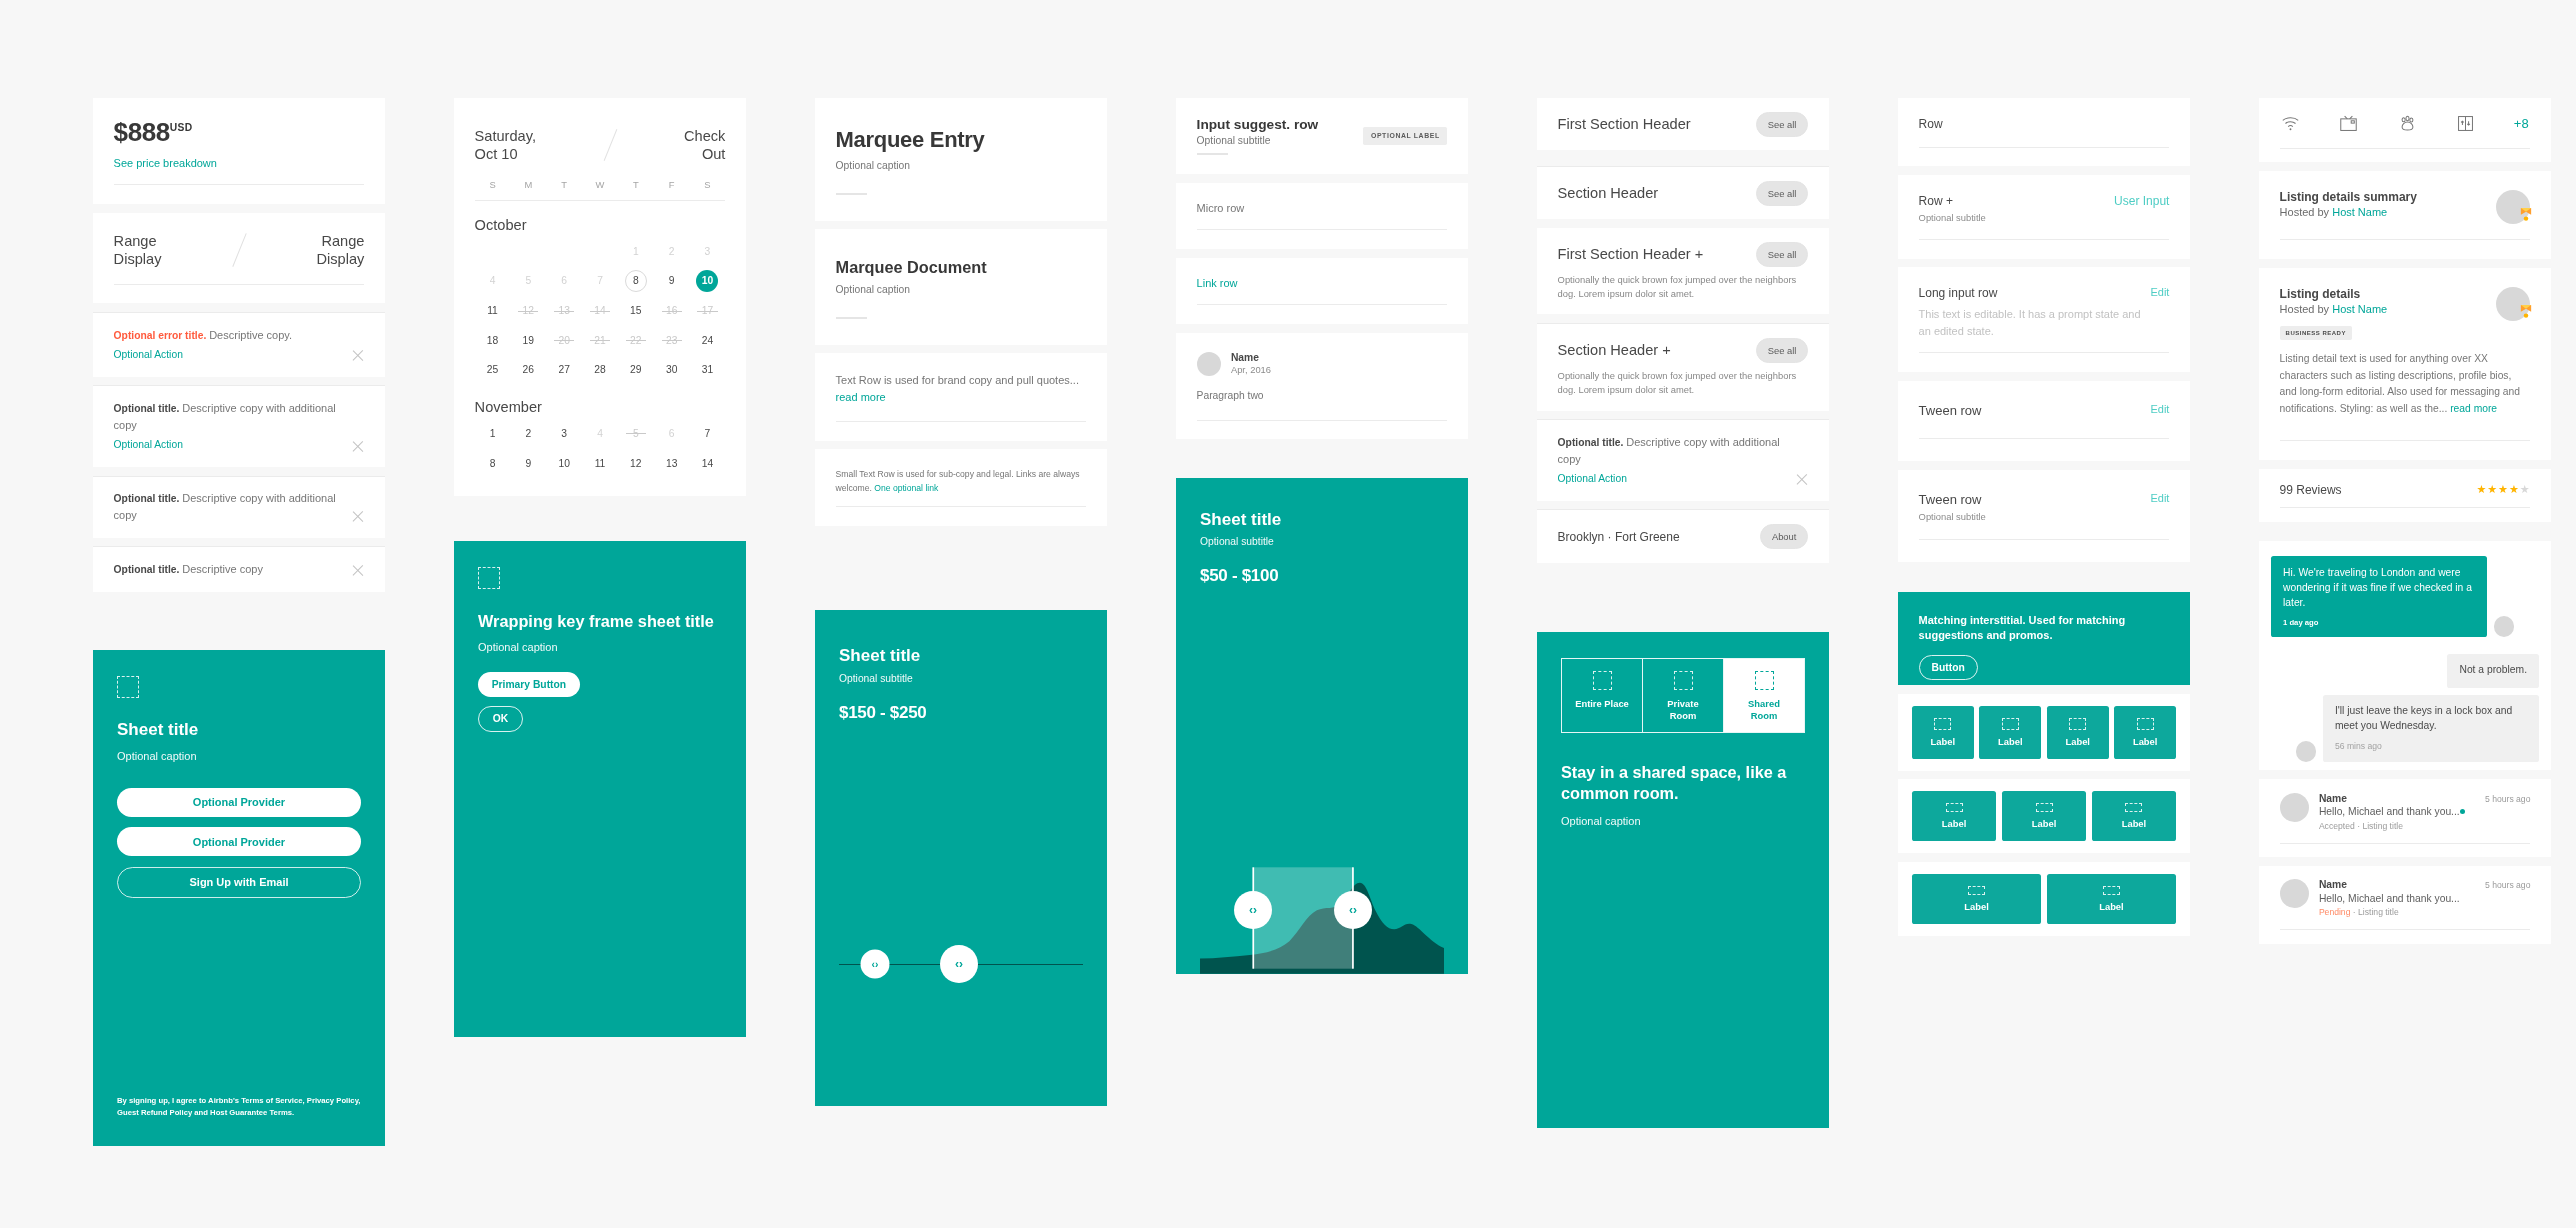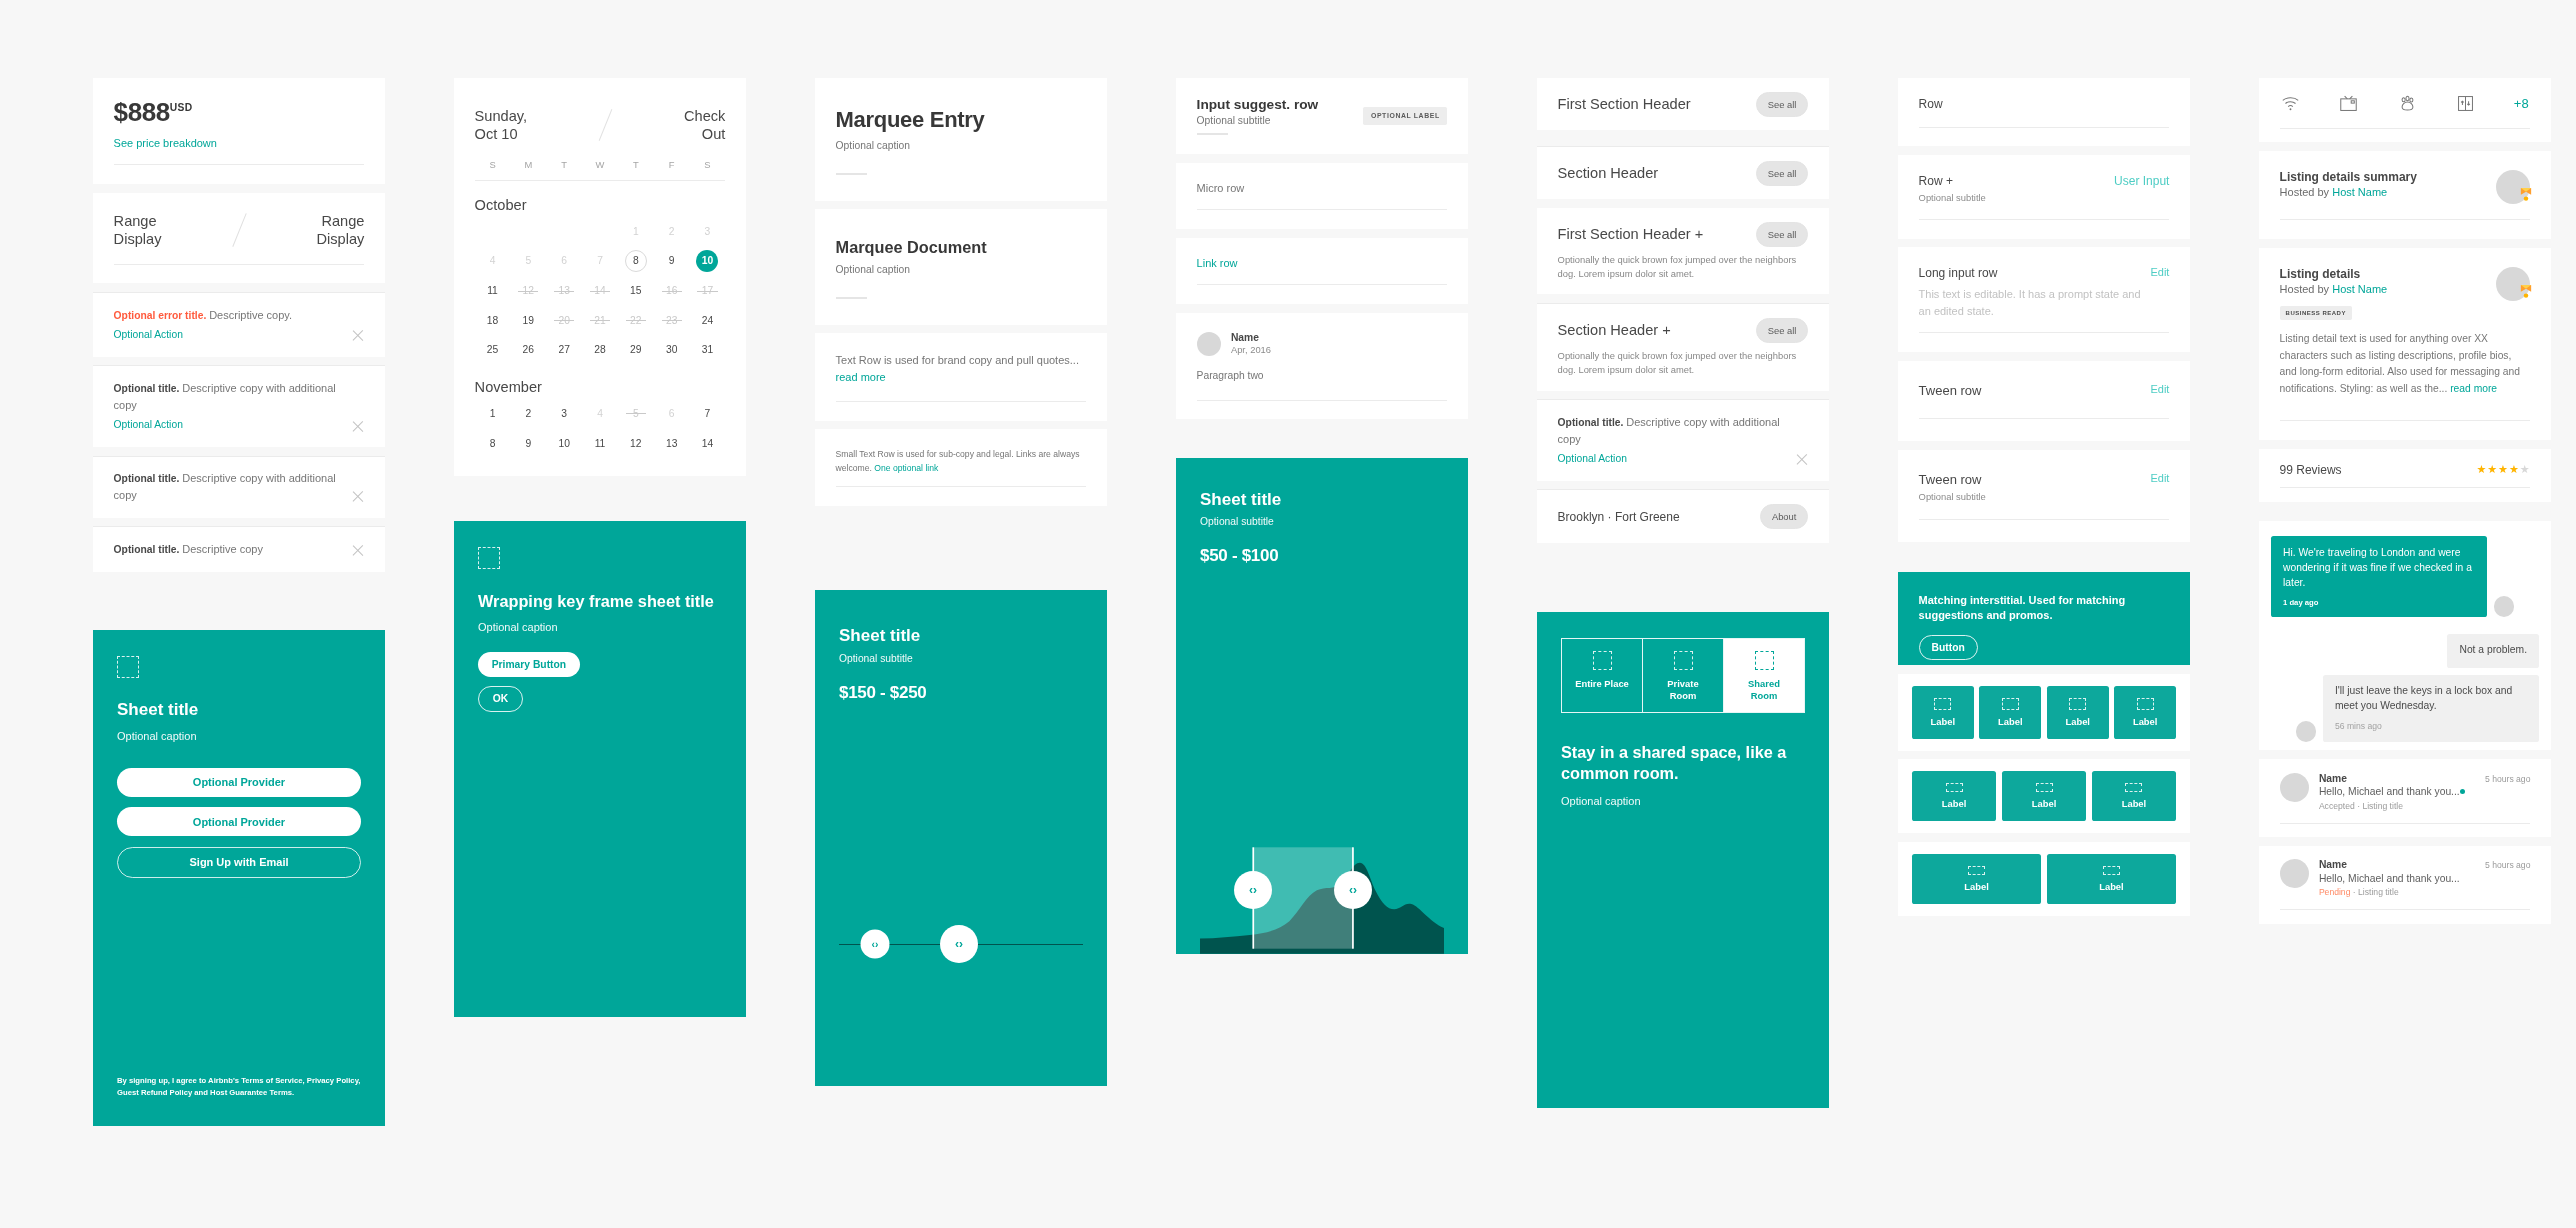--- a/index.html
+++ b/index.html
@@ -7,20 +7,21 @@
   html, body {
     width: 2576px; height: 1229px;
     background: #f7f7f7;
     font-family: "Liberation Sans", sans-serif;
     -webkit-font-smoothing: antialiased;
   }
   .board {
     position: relative;
     width: 2576px; height: 868px;
     padding: 16px;
+    margin-top: 20px;
   }
   .grid {
     display: grid;
     grid-template-columns: repeat(7, 292px);
     column-gap: 69px;
     padding: 62px 0 0 77px;
   }
   .col { display: flex; flex-direction: column; }
 
   
@@ -351,21 +352,21 @@
       <div class="btn-white">Optional Provider</div>
       <div class="btn-outline">Sign Up with Email</div>
       <div class="legal">By signing up, I agree to Airbnb's Terms of Service, Privacy Policy, Guest Refund Policy and Host Guarantee Terms.</div>
     </div>
   </div>
 
   <div class="col">
     <div class="card" style="padding-top:29px">
       <div class="cal-head">
         <div class="lbl">
-          <div>Sunday,</div>
+          <div>Saturday,</div>
           <div>Oct 10</div>
         </div>
         <div class="slash"></div>
         <div class="lbl right">
           <div>Check</div>
           <div>Out</div>
         </div>
       </div>
       <div class="dow">
         <div>S</div>

